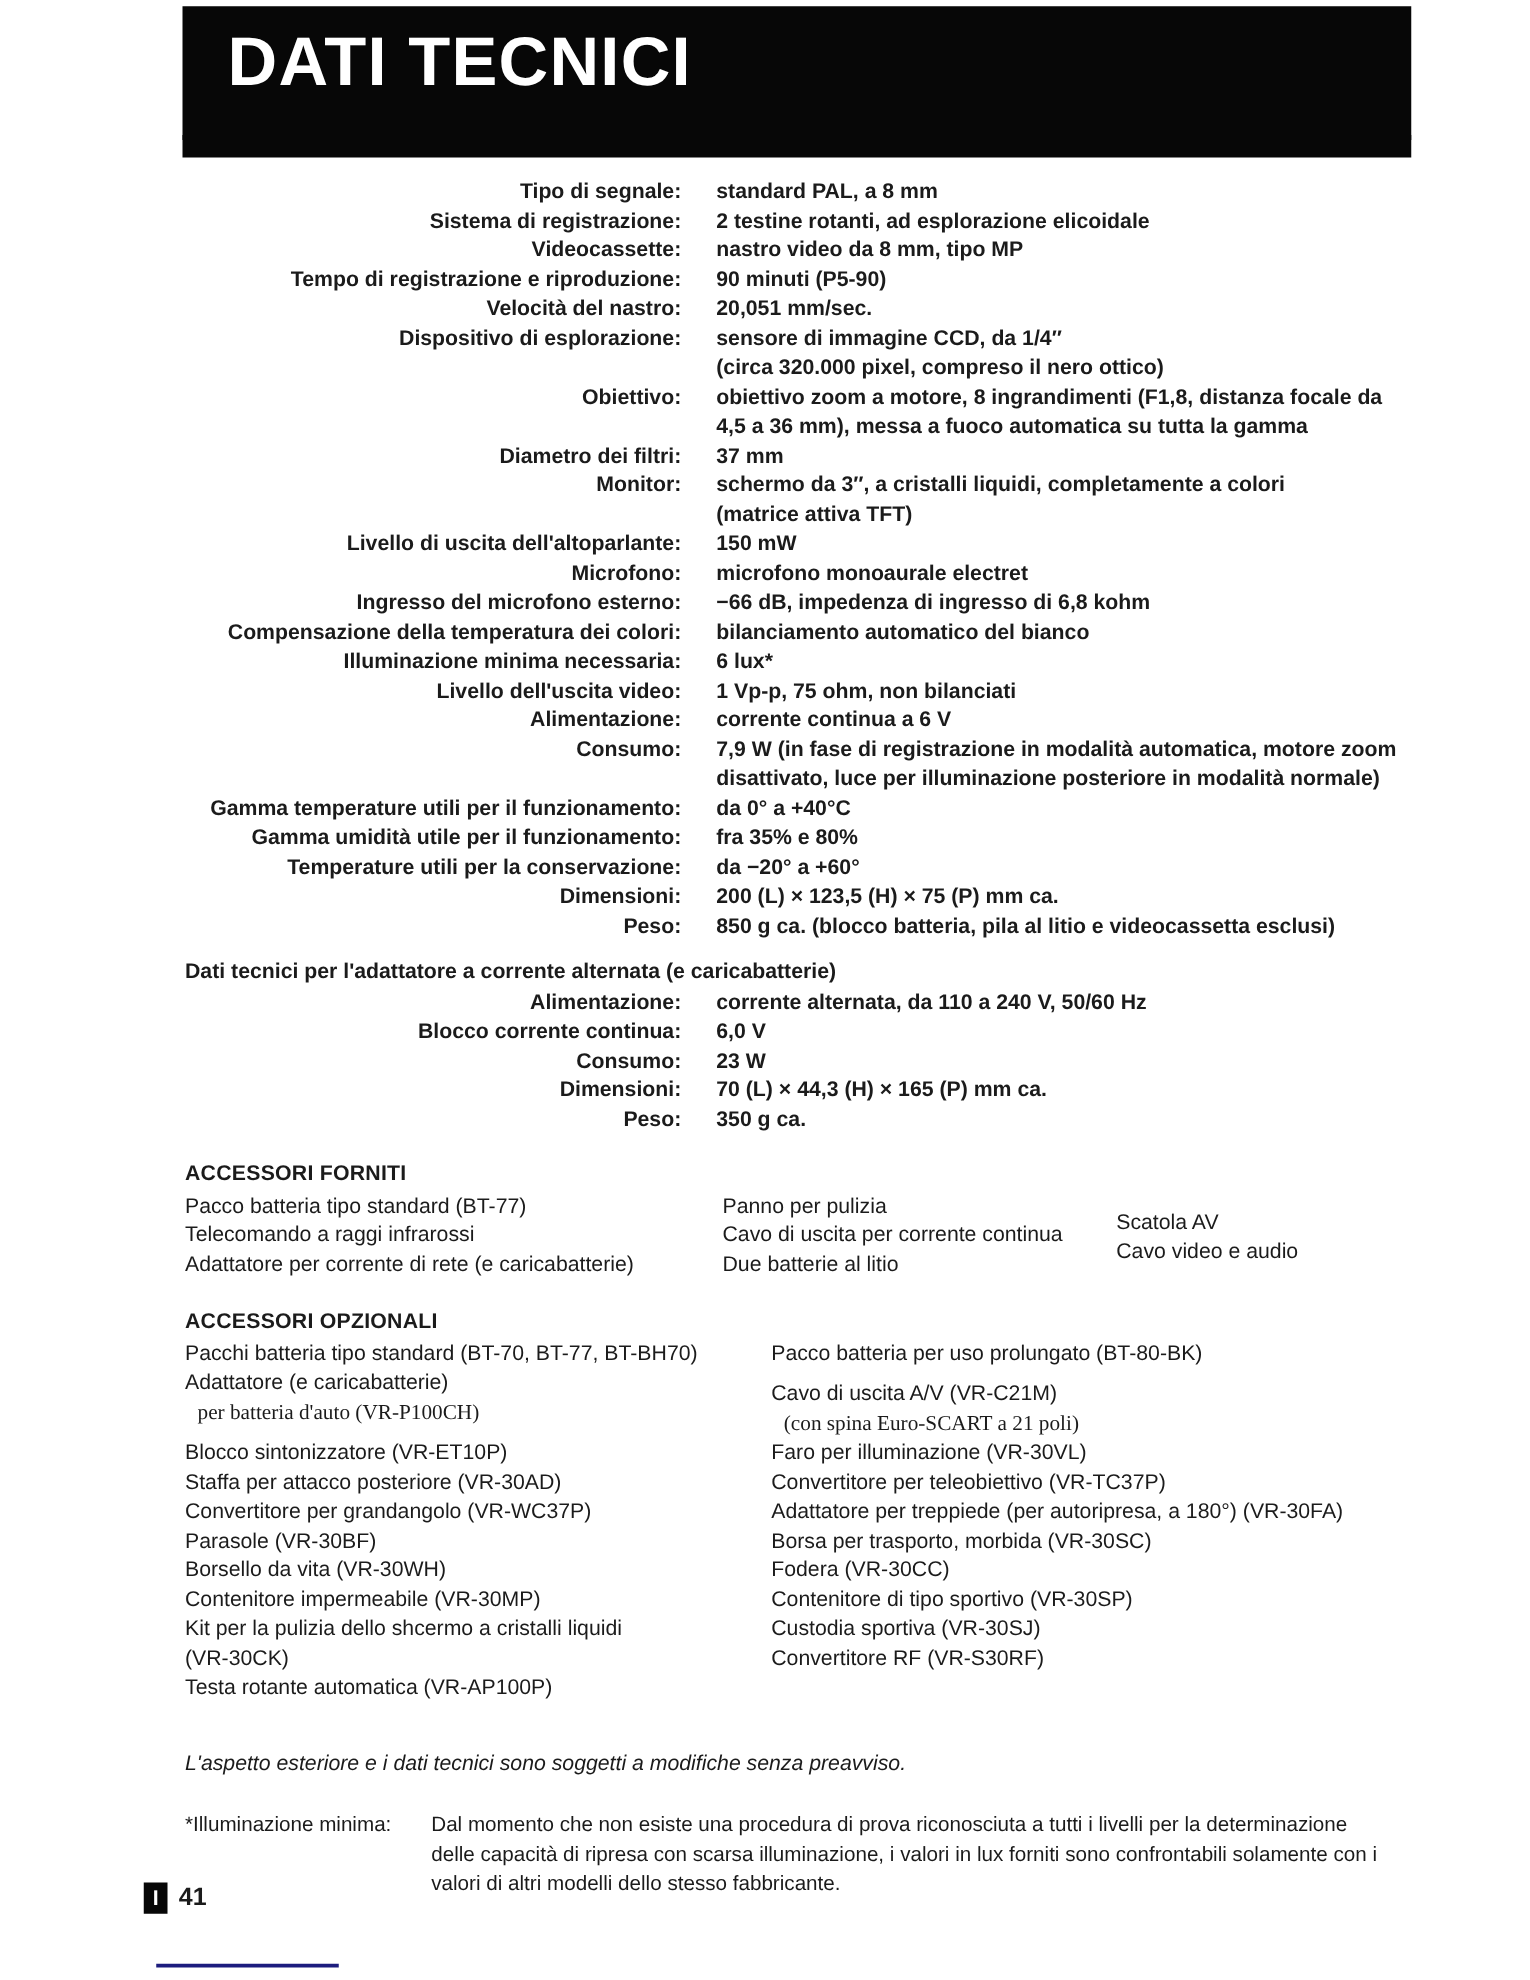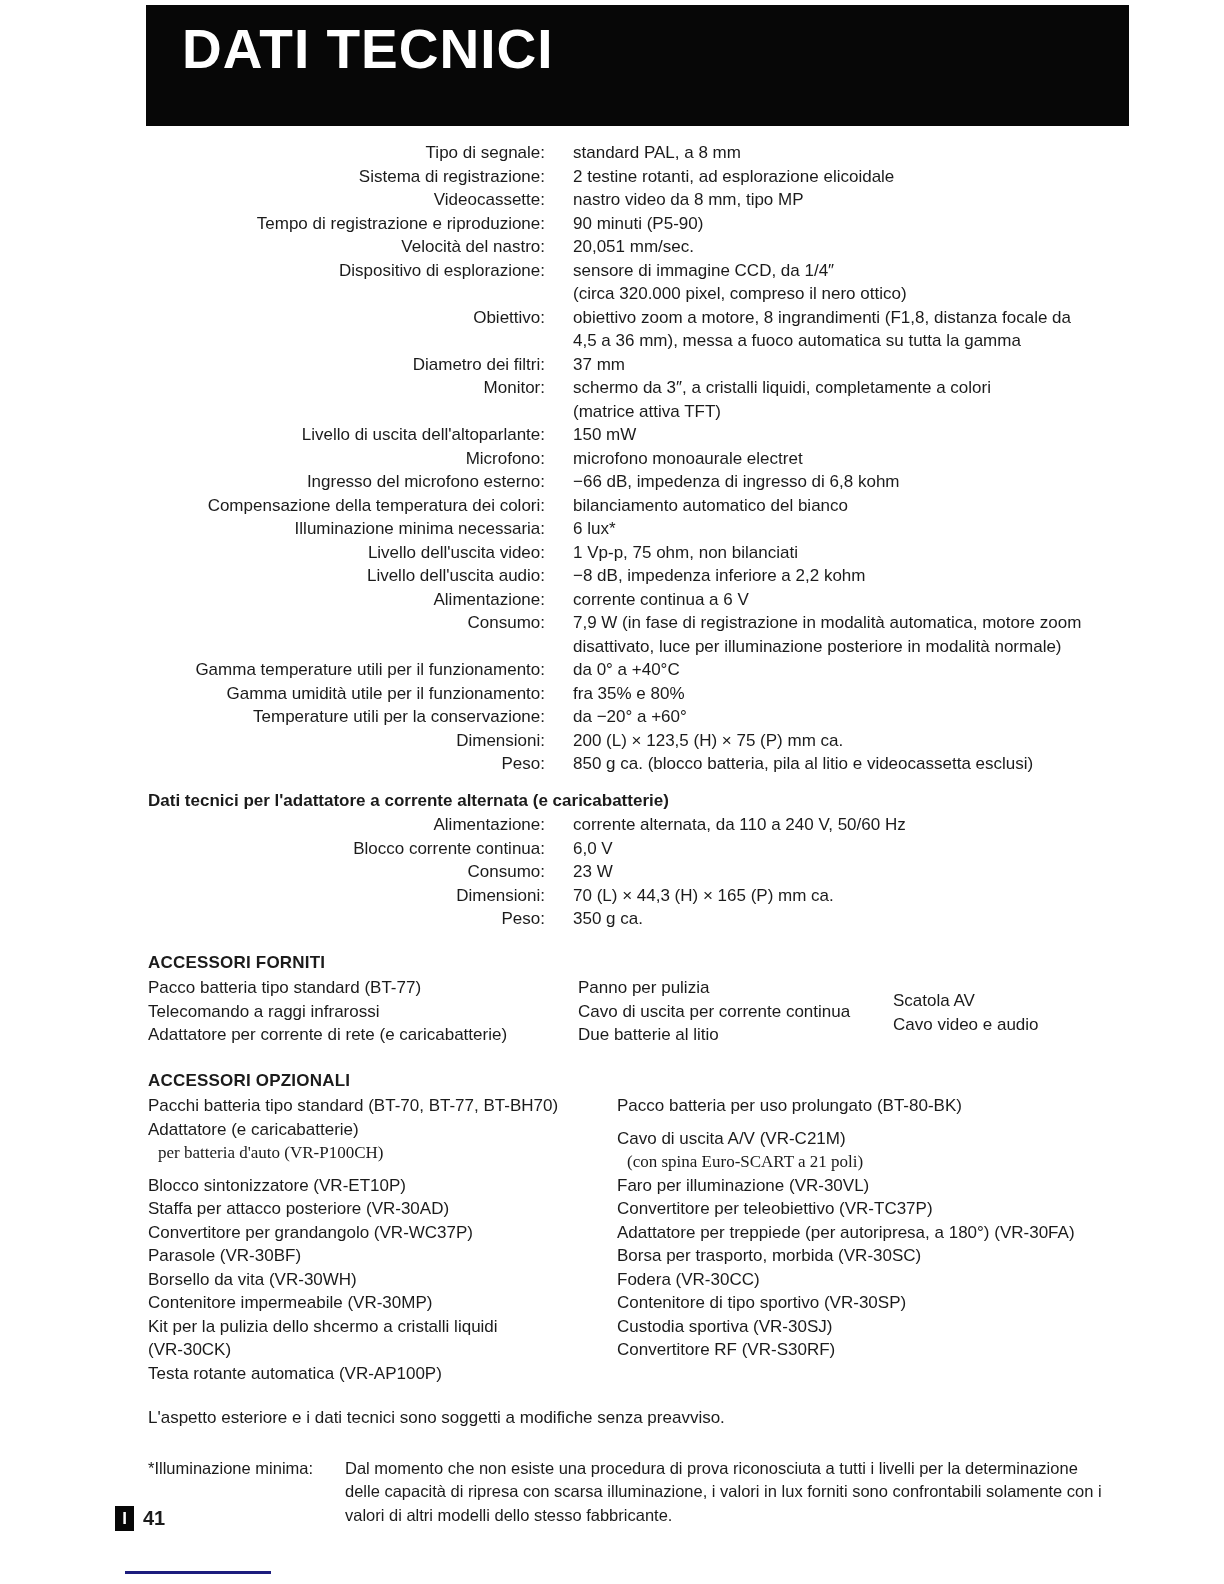--- a/index.html
+++ b/index.html
@@ -14,35 +14,35 @@
   
   .banner{position:absolute;left:146px;top:5px;width:983px;height:107px;background:#070707;}
   .banner .title{
     color:#fff;font-size:55px;font-weight:bold;letter-spacing:1px;
     margin:0;padding:17px 0 0 36px;line-height:1;
   }
   .bar2{position:absolute;left:146px;top:108px;width:983px;height:18px;background:#070707;}
 
   
   .content{position:absolute;left:148px;top:141px;width:1010px;font-size:17px;line-height:23.5px;}
-  .spec-row{display:flex;}
+  .spec-row{display:flex;font-weight:bold;}
   .spec-label{width:397px;flex:none;text-align:right;}
   .spec-value{margin-left:28px;white-space:pre-line;}
 
   .sec-head{font-weight:bold;margin:13px 0 1px 0;}
   .sec-head.caps{letter-spacing:0.2px;}
 
   
   .forniti-grid{display:grid;grid-template-columns:430px 315px auto;margin-top:2px;}
   .opz-grid{display:grid;grid-template-columns:469px auto;margin-top:2px;}
   .acc-item{white-space:nowrap;}
   .acc-item.indent{padding-left:10px;font-family:Liberation Serif, serif;}
   .acc-item.gap-after{margin-bottom:9px;}
 
-  .notice{margin-top:21px;}
+  .notice{margin-top:37px;font-style:italic;}
 
   .footnote{display:flex;margin-top:27px;font-size:16.5px;}
   .footnote-label{width:192px;flex:none;}
   .footnote-text{flex:1;padding-left:5px;max-width:770px;}
 
   
   .pagefoot{position:absolute;left:115px;top:1506px;display:flex;align-items:center;}
   .pagefoot .icon-box{
     width:19px;height:25px;background:#070707;color:#fff;
     font-weight:bold;font-size:17px;display:flex;align-items:center;justify-content:center;
@@ -118,24 +118,20 @@
           <div class="spec-label">Compensazione della temperatura dei colori:</div>
           <div class="spec-value">bilanciamento automatico del bianco</div>
         </div>
       <div class="spec-row">
           <div class="spec-label">Illuminazione minima necessaria:</div>
           <div class="spec-value">6 lux*</div>
         </div>
       <div class="spec-row">
           <div class="spec-label">Livello dell'uscita video:</div>
           <div class="spec-value">1 Vp-p, 75 ohm, non bilanciati</div>
-        </div>
-      <div class="spec-row">
-          <div class="spec-label">Livello dell'uscita audio:</div>
-          <div class="spec-value">−8 dB, impedenza inferiore a 2,2 kohm</div>
         </div>
       <div class="spec-row">
           <div class="spec-label">Alimentazione:</div>
           <div class="spec-value">corrente continua a 6 V</div>
         </div>
       <div class="spec-row">
           <div class="spec-label">Consumo:</div>
           <div class="spec-value">7,9 W (in fase di registrazione in modalità automatica, motore zoom
 disattivato, luce per illuminazione posteriore in modalità normale)</div>
         </div>

